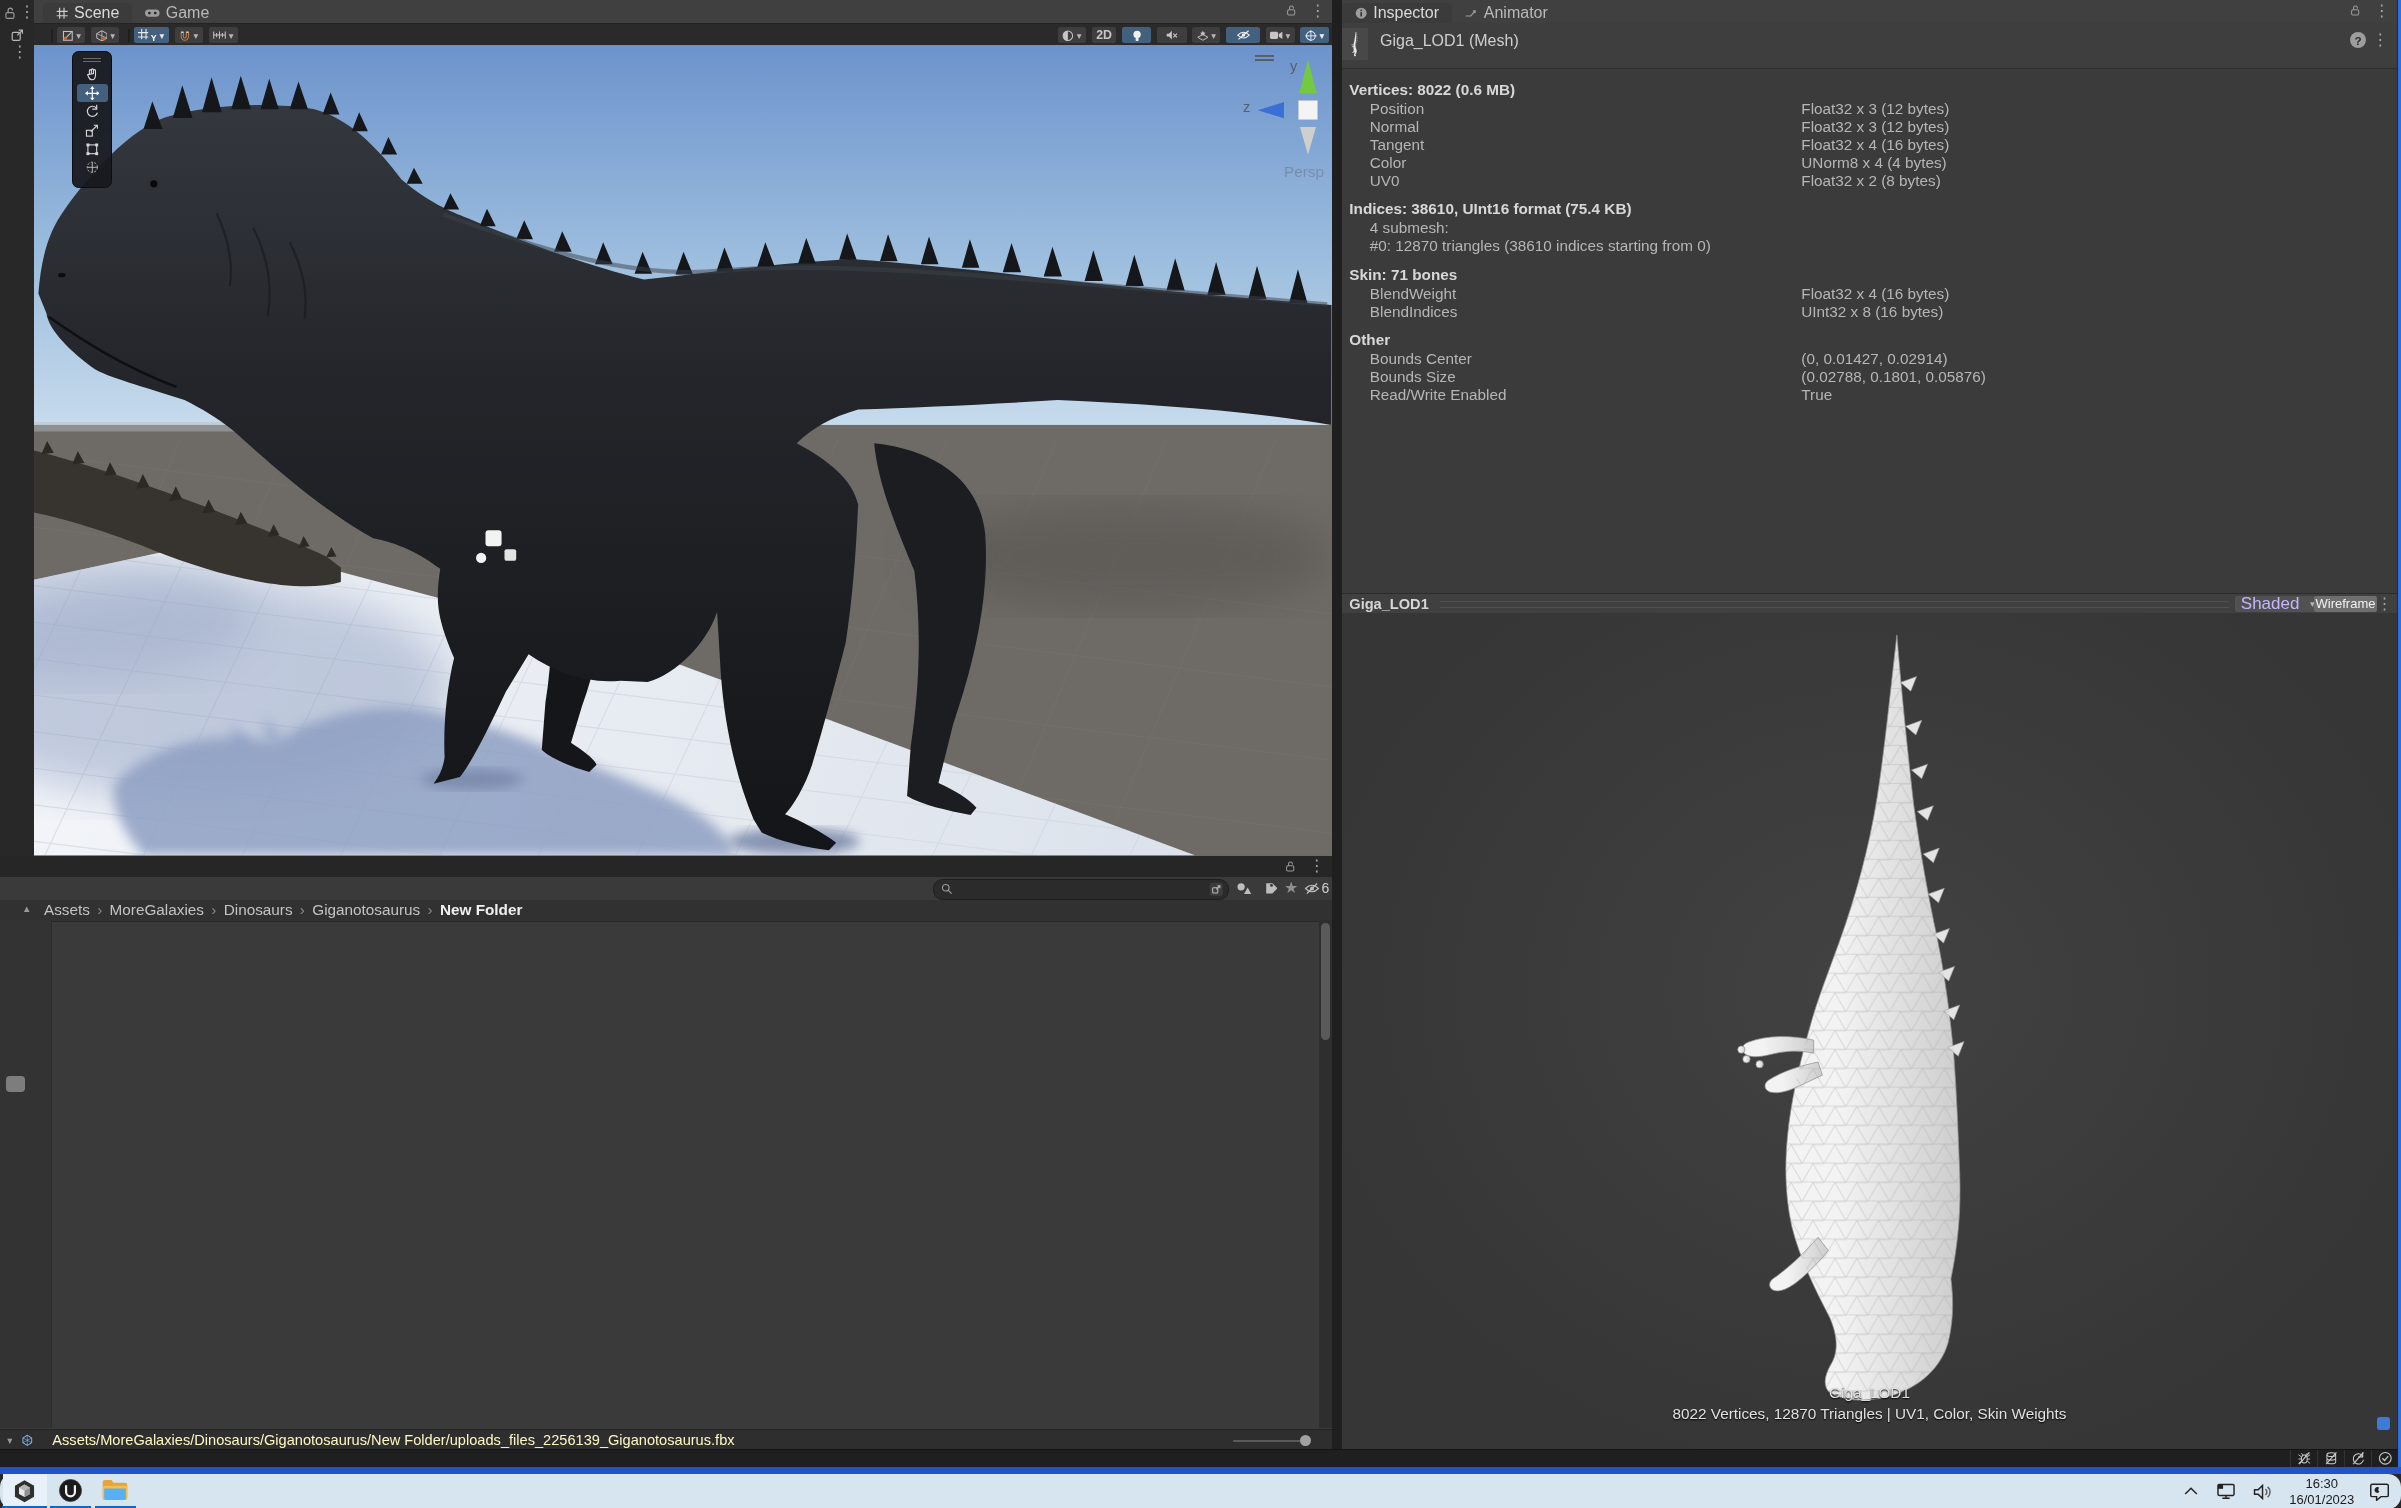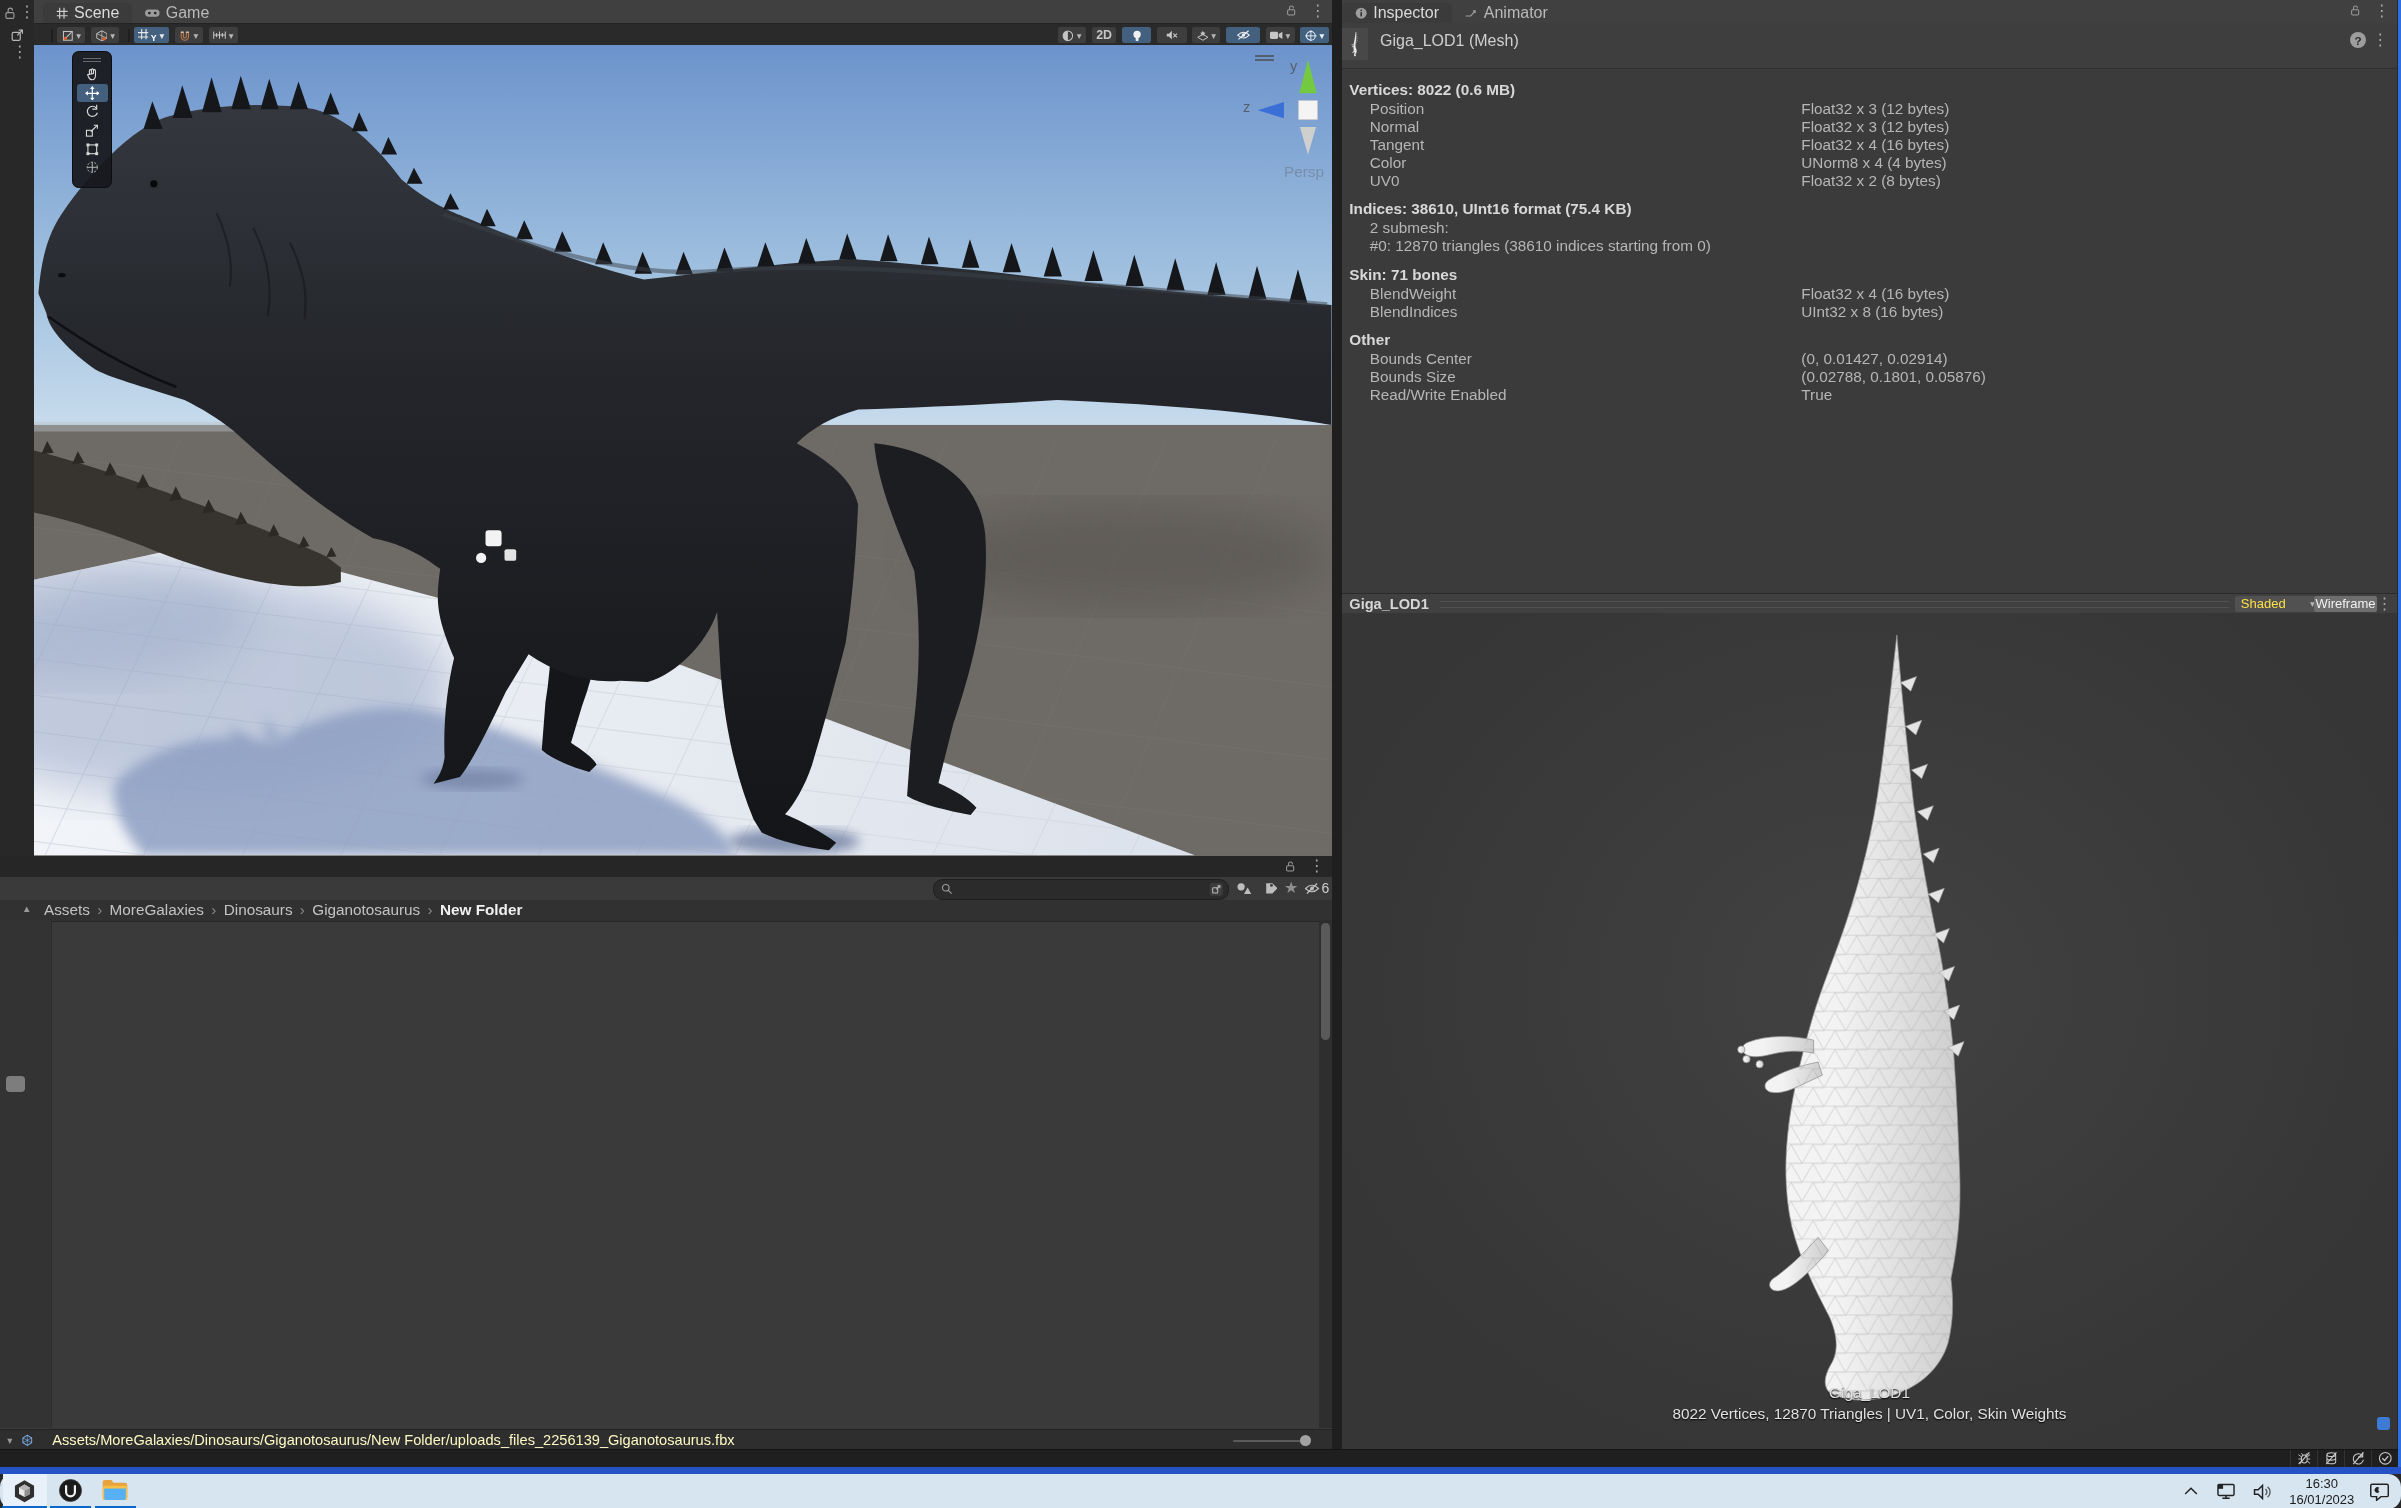--- a/index.html
+++ b/index.html
@@ -478,41 +478,41 @@
         <div class="isec">
           <div class="isec-h">Vertices: 8022 (0.6 MB)</div>
           <div class="irow"><span class="ilab">Position</span><span class="ival">Float32 x 3 (12 bytes)</span></div>
           <div class="irow"><span class="ilab">Normal</span><span class="ival">Float32 x 3 (12 bytes)</span></div>
           <div class="irow"><span class="ilab">Tangent</span><span class="ival">Float32 x 4 (16 bytes)</span></div>
           <div class="irow"><span class="ilab">Color</span><span class="ival">UNorm8 x 4 (4 bytes)</span></div>
           <div class="irow"><span class="ilab">UV0</span><span class="ival">Float32 x 2 (8 bytes)</span></div>
         </div>
         <div class="isec">
           <div class="isec-h">Indices: 38610, UInt16 format (75.4 KB)</div>
-          <div class="irow"><span class="ilab">2 submesh:</span></div>
+          <div class="irow"><span class="ilab">4 submesh:</span></div>
           <div class="irow"><span class="ilab">#0: 12870 triangles (38610 indices starting from 0)</span></div>
         </div>
         <div class="isec">
           <div class="isec-h">Skin: 71 bones</div>
           <div class="irow"><span class="ilab">BlendWeight</span><span class="ival">Float32 x 4 (16 bytes)</span></div>
           <div class="irow"><span class="ilab">BlendIndices</span><span class="ival">UInt32 x 8 (16 bytes)</span></div>
         </div>
         <div class="isec">
           <div class="isec-h">Other</div>
           <div class="irow"><span class="ilab">Bounds Center</span><span class="ival">(0, 0.01427, 0.02914)</span></div>
           <div class="irow"><span class="ilab">Bounds Size</span><span class="ival">(0.02788, 0.1801, 0.05876)</span></div>
           <div class="irow"><span class="ilab">Read/Write Enabled</span><span class="ival">True</span></div>
         </div>
       </div>
 
     <div class="abs" style="left:0;top:593px;width:1055px;height:20px;background:#404040;border-top:0.7px solid #2b2b2b;border-bottom:0.7px solid #2b2b2b;">
       <span style="position:absolute;left:7.3px;top:1.5px;font-size:14.6px;color:#d6d6d6;font-weight:bold;">Giga_LOD1</span>
       <div style="position:absolute;left:98px;top:7.3px;width:789px;height:5.1px;border-top:1.5px solid #515151;border-bottom:1.5px solid #515151;"></div>
       <div class="row" style="position:absolute;left:893px;top:1.5px;width:74px;height:16px;background:#515151;border-radius:2.2px;padding:0 5.8px;justify-content:space-between;">
-        <span style="font-size:13px;color:#fde047;">Shaded</span>
+        <span style="font-size:17px;color:#c4b5fd;">Shaded</span>
         <span class="dd">▾</span>
       </div>
       <div style="position:absolute;left:972px;top:1.5px;width:63px;height:16px;background:#6e6e6e;border-radius:2.2px;display:flex;align-items:center;justify-content:center;">
         <span style="font-size:13px;color:#f2f2f2;">Wireframe</span>
       </div>
       <span class="kebab" style="position:absolute;right:4.4px;top:1.5px;">⋮</span>
     </div>
 
     <div class="abs" style="left:0;top:613px;width:1055px;height:836px;background:radial-gradient(ellipse at 50% 45%, #424242 0%, #363636 75%);">
       <svg width="1055" height="836" viewBox="0 0 1445 1145">

